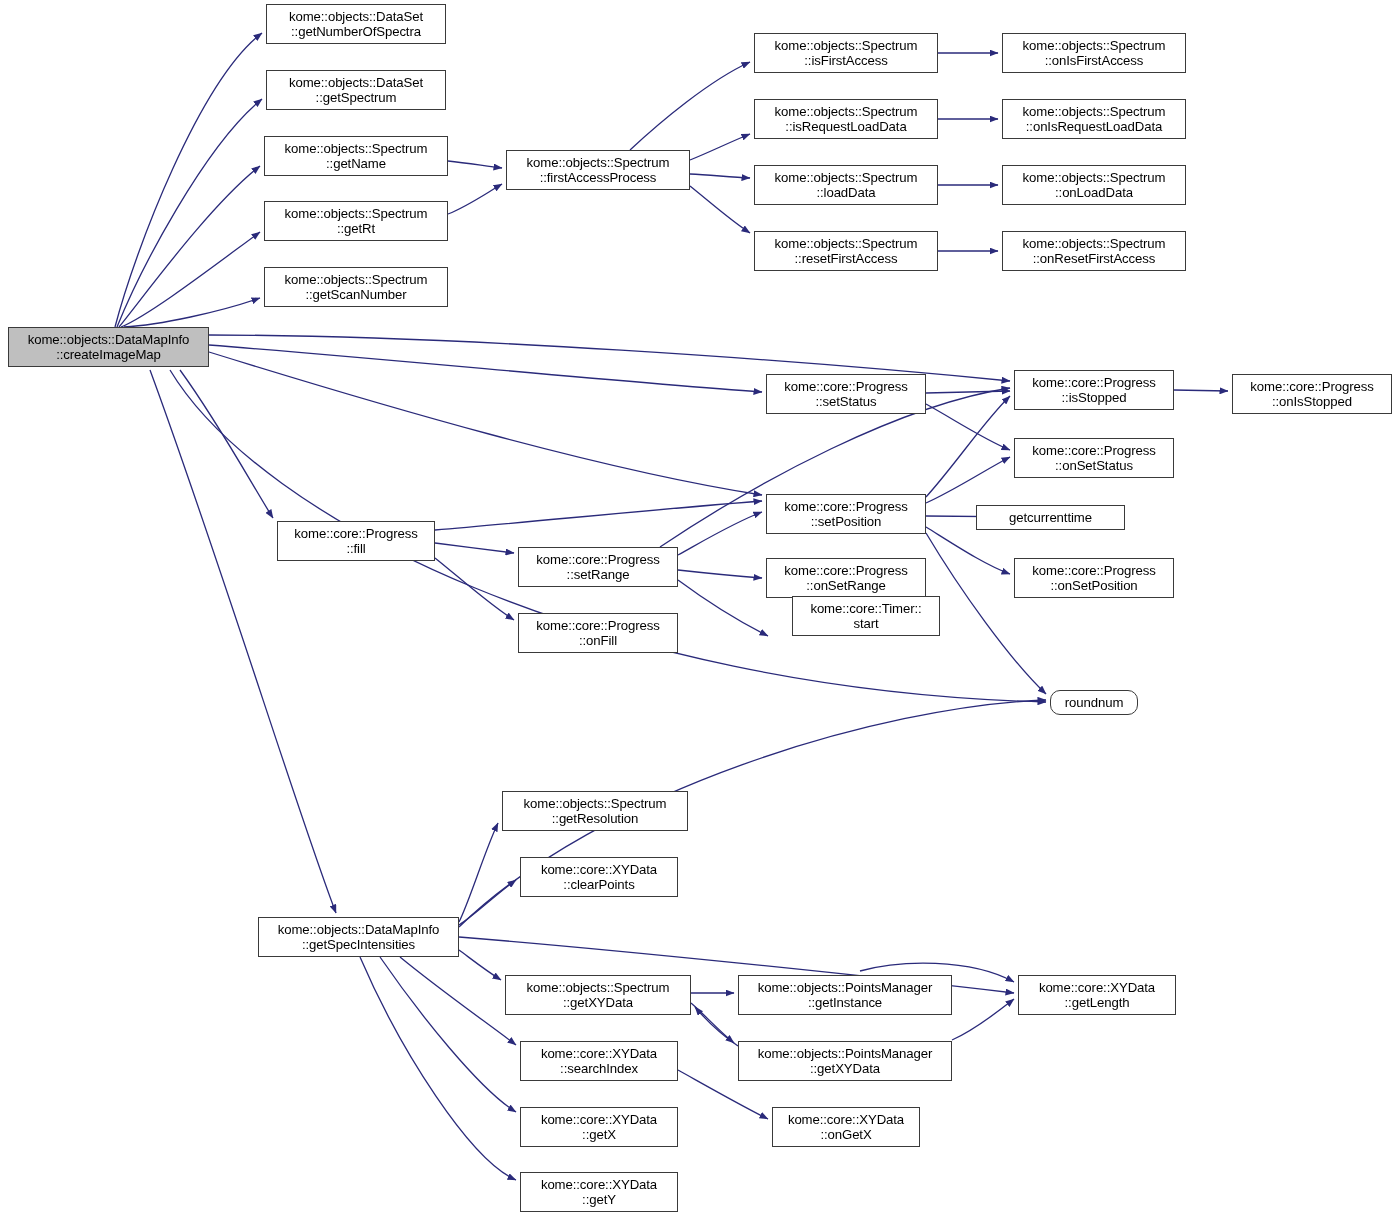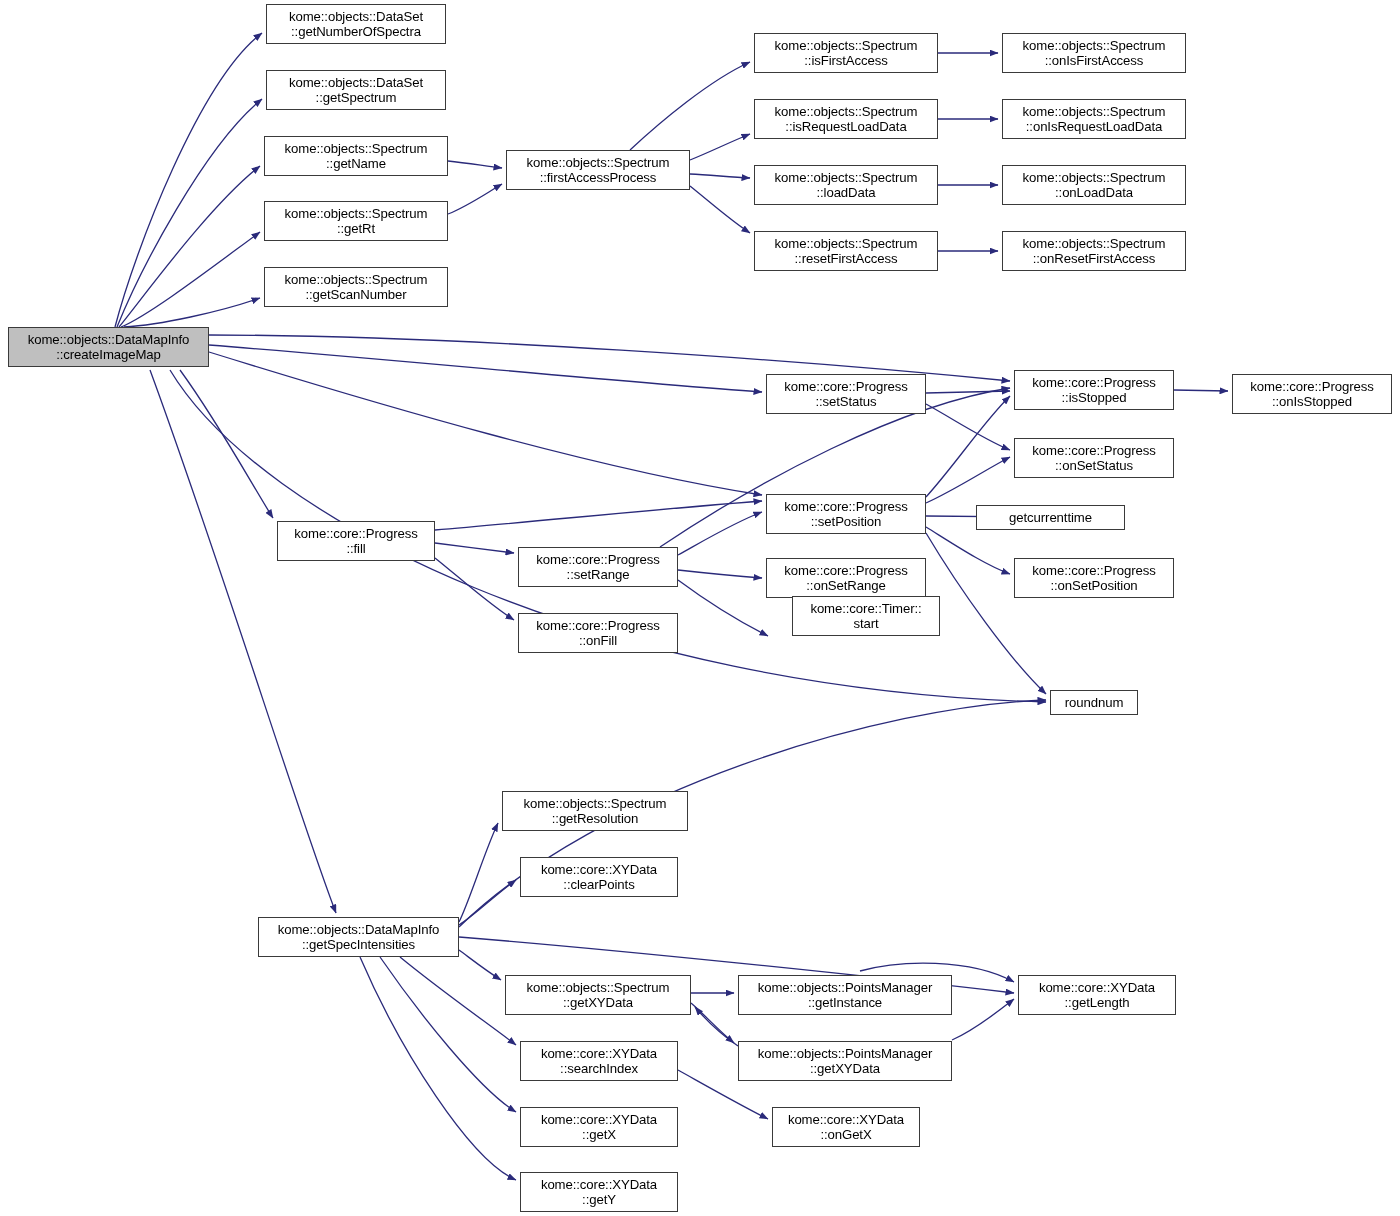--- a/index.html
+++ b/index.html
@@ -163,21 +163,21 @@
       <div class="node thick" style="left: 1014px; top: 558px; width: 160px; height: 40px;"><span class="node-label">kome::core::Progress
 ::onSetPosition</span></div>
       <div class="node thick" style="left: 518px; top: 547px; width: 160px; height: 40px;"><span class="node-label">kome::core::Progress
 ::setRange</span></div>
       <div class="node thick" style="left: 766px; top: 558px; width: 160px; height: 40px;"><span class="node-label">kome::core::Progress
 ::onSetRange</span></div>
       <div class="node thick" style="left: 518px; top: 613px; width: 160px; height: 40px;"><span class="node-label">kome::core::Progress
 ::onFill</span></div>
       <div class="node thick" style="left: 772px; top: 596px; width: 148px; height: 40px; margin-left: 20px;"><span class="node-label">kome::core::Timer::
 start</span></div>
-      <div class="node thick" style="left: 1050px; top: 690px; width: 88px; height: 25px;"><span class="node-label">roundnum</span></div>
+      <div class="node thick" style="left: 1050px; top: 690px; width: 88px; height: 25px; border-radius: 10px;"><span class="node-label">roundnum</span></div>
       <div class="node thick" style="left: 258px; top: 917px; width: 201px; height: 40px;"><span class="node-label">kome::objects::DataMapInfo
 ::getSpecIntensities</span></div>
       <div class="node thick" style="left: 502px; top: 791px; width: 186px; height: 40px;"><span class="node-label">kome::objects::Spectrum
 ::getResolution</span></div>
       <div class="node thick" style="left: 520px; top: 857px; width: 158px; height: 40px;"><span class="node-label">kome::core::XYData
 ::clearPoints</span></div>
       <div class="node thick" style="left: 505px; top: 975px; width: 186px; height: 40px;"><span class="node-label">kome::objects::Spectrum
 ::getXYData</span></div>
       <div class="node thick" style="left: 520px; top: 1041px; width: 158px; height: 40px;"><span class="node-label">kome::core::XYData
 ::searchIndex</span></div>

